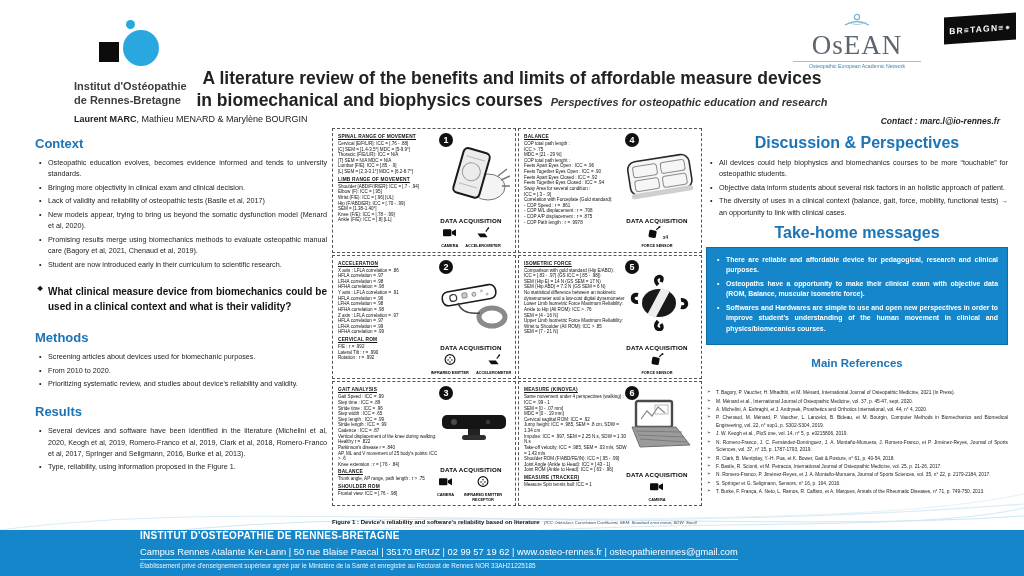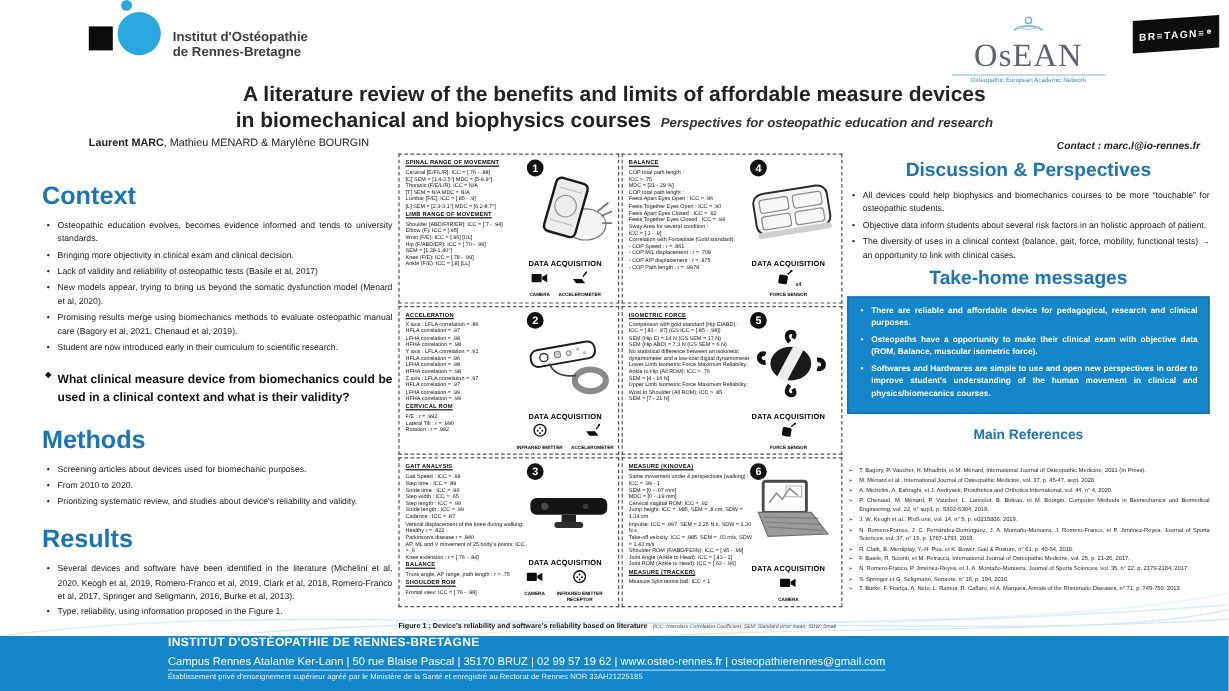--- a/index.html
+++ b/index.html
@@ -1,20 +1,20 @@
 <!DOCTYPE html>
 <html style="--accent: #1b74b6; --boxblue: #1486c9; --logoblue: #2aa7df;"><head>
 <meta charset="utf-8">
 <style>
   html,body{margin:0;padding:0;width:1024px;height:576px;overflow:hidden;background:#ffffff;
     font-family:"Liberation Sans",sans-serif;color:#1a1a1a;position:relative;}
   :root{--accent:#1b74b6;--boxblue:#1486c9;--logoblue:#2aa7df;}
   .abs{position:absolute;}
   
-  #io-logo{left:74px;top:0;display:flex;align-items:flex-end;gap:8px;}
+  #io-logo{left:74px;top:20px;display:flex;align-items:center;gap:8px;flex-direction:column;}
   #io-mark{position:relative;width:62px;height:52px;}
   #io-square{position:absolute;left:0;top:22px;width:20px;height:20px;background:#0c0c0c;}
   #io-circle{position:absolute;left:24px;top:10px;width:36px;height:36px;border-radius:50%;background:var(--logoblue);}
   #io-hole{position:absolute;left:32px;top:26px;width:13px;height:13px;border-radius:50%;background:#fff;}
   #io-dot{position:absolute;left:27px;top:0px;width:9px;height:9px;border-radius:50%;background:var(--logoblue);}
   #io-text{font-weight:bold;font-size:11px;line-height:1.25;color:#3d3d3d;}
   #osean{left:793px;top:12px;width:128px;text-align:center;}
   #osean-word{font-family:"Liberation Serif",serif;font-size:27px;color:#5c6570;letter-spacing:1px;line-height:1;}
   #osean-sub{font-size:5.2px;color:#3f85ad;margin-top:2px;border-top:1px solid #9cc3d8;padding-top:1px;}
   #bretagne{left:944px;top:15px;width:72px;height:27px;background:#0d0d0d;transform:skewY(-4deg);
@@ -24,21 +24,21 @@
   #title-l1{font-size:17.5px;font-weight:bold;color:#222;}
   #title-l2{font-size:17.5px;font-weight:bold;color:#222;margin-top:1px;}
   #title-sub{font-size:11px;font-weight:bold;font-style:italic;color:#333;margin-left:8px;margin-top:32px;}
   #authors{left:74px;top:114px;font-size:9px;color:#222;}
   #authors b{font-weight:bold;}
   #contact{left:700px;top:116px;width:300px;text-align:right;font-size:8.5px;font-weight:bold;font-style:italic;color:#222;}
   
   .col{z-index:2;}
   #left-col{left:35px;top:136px;width:292px;}
   #right-col{left:706px;top:134px;width:302px;}
-  h2.sec{font-size:21px;color:var(--accent);margin:16px 0 6px 0;font-weight:bold;}
+  h2.sec{font-size:13px;color:var(--accent);margin:0 0 6px 0;font-weight:bold;}
   h2.sec.spaced{margin-top:15px;}
   ul.bullets{list-style:none;margin:2px 0 0 0;padding:0 0 0 13px;font-size:7.2px;line-height:1.55;
     color:#222;text-align:justify;}
   ul.bullets li{position:relative;margin-bottom:2.5px;}
   ul.bullets li::before{content:"•";position:absolute;left:-9px;top:0;}
   #context-question{position:relative;margin:14px 0 0 13px;font-size:10px;font-weight:bold;line-height:1.55;text-align:justify;color:#111;}
   #context-question::before{content:"❖";position:absolute;left:-11px;top:0;font-size:7px;}
   
   h2.center{text-align:center;font-size:16px;color:var(--accent);font-weight:bold;margin:0 0 5px 0;}
   #takehome-title{margin-top:6px;}

